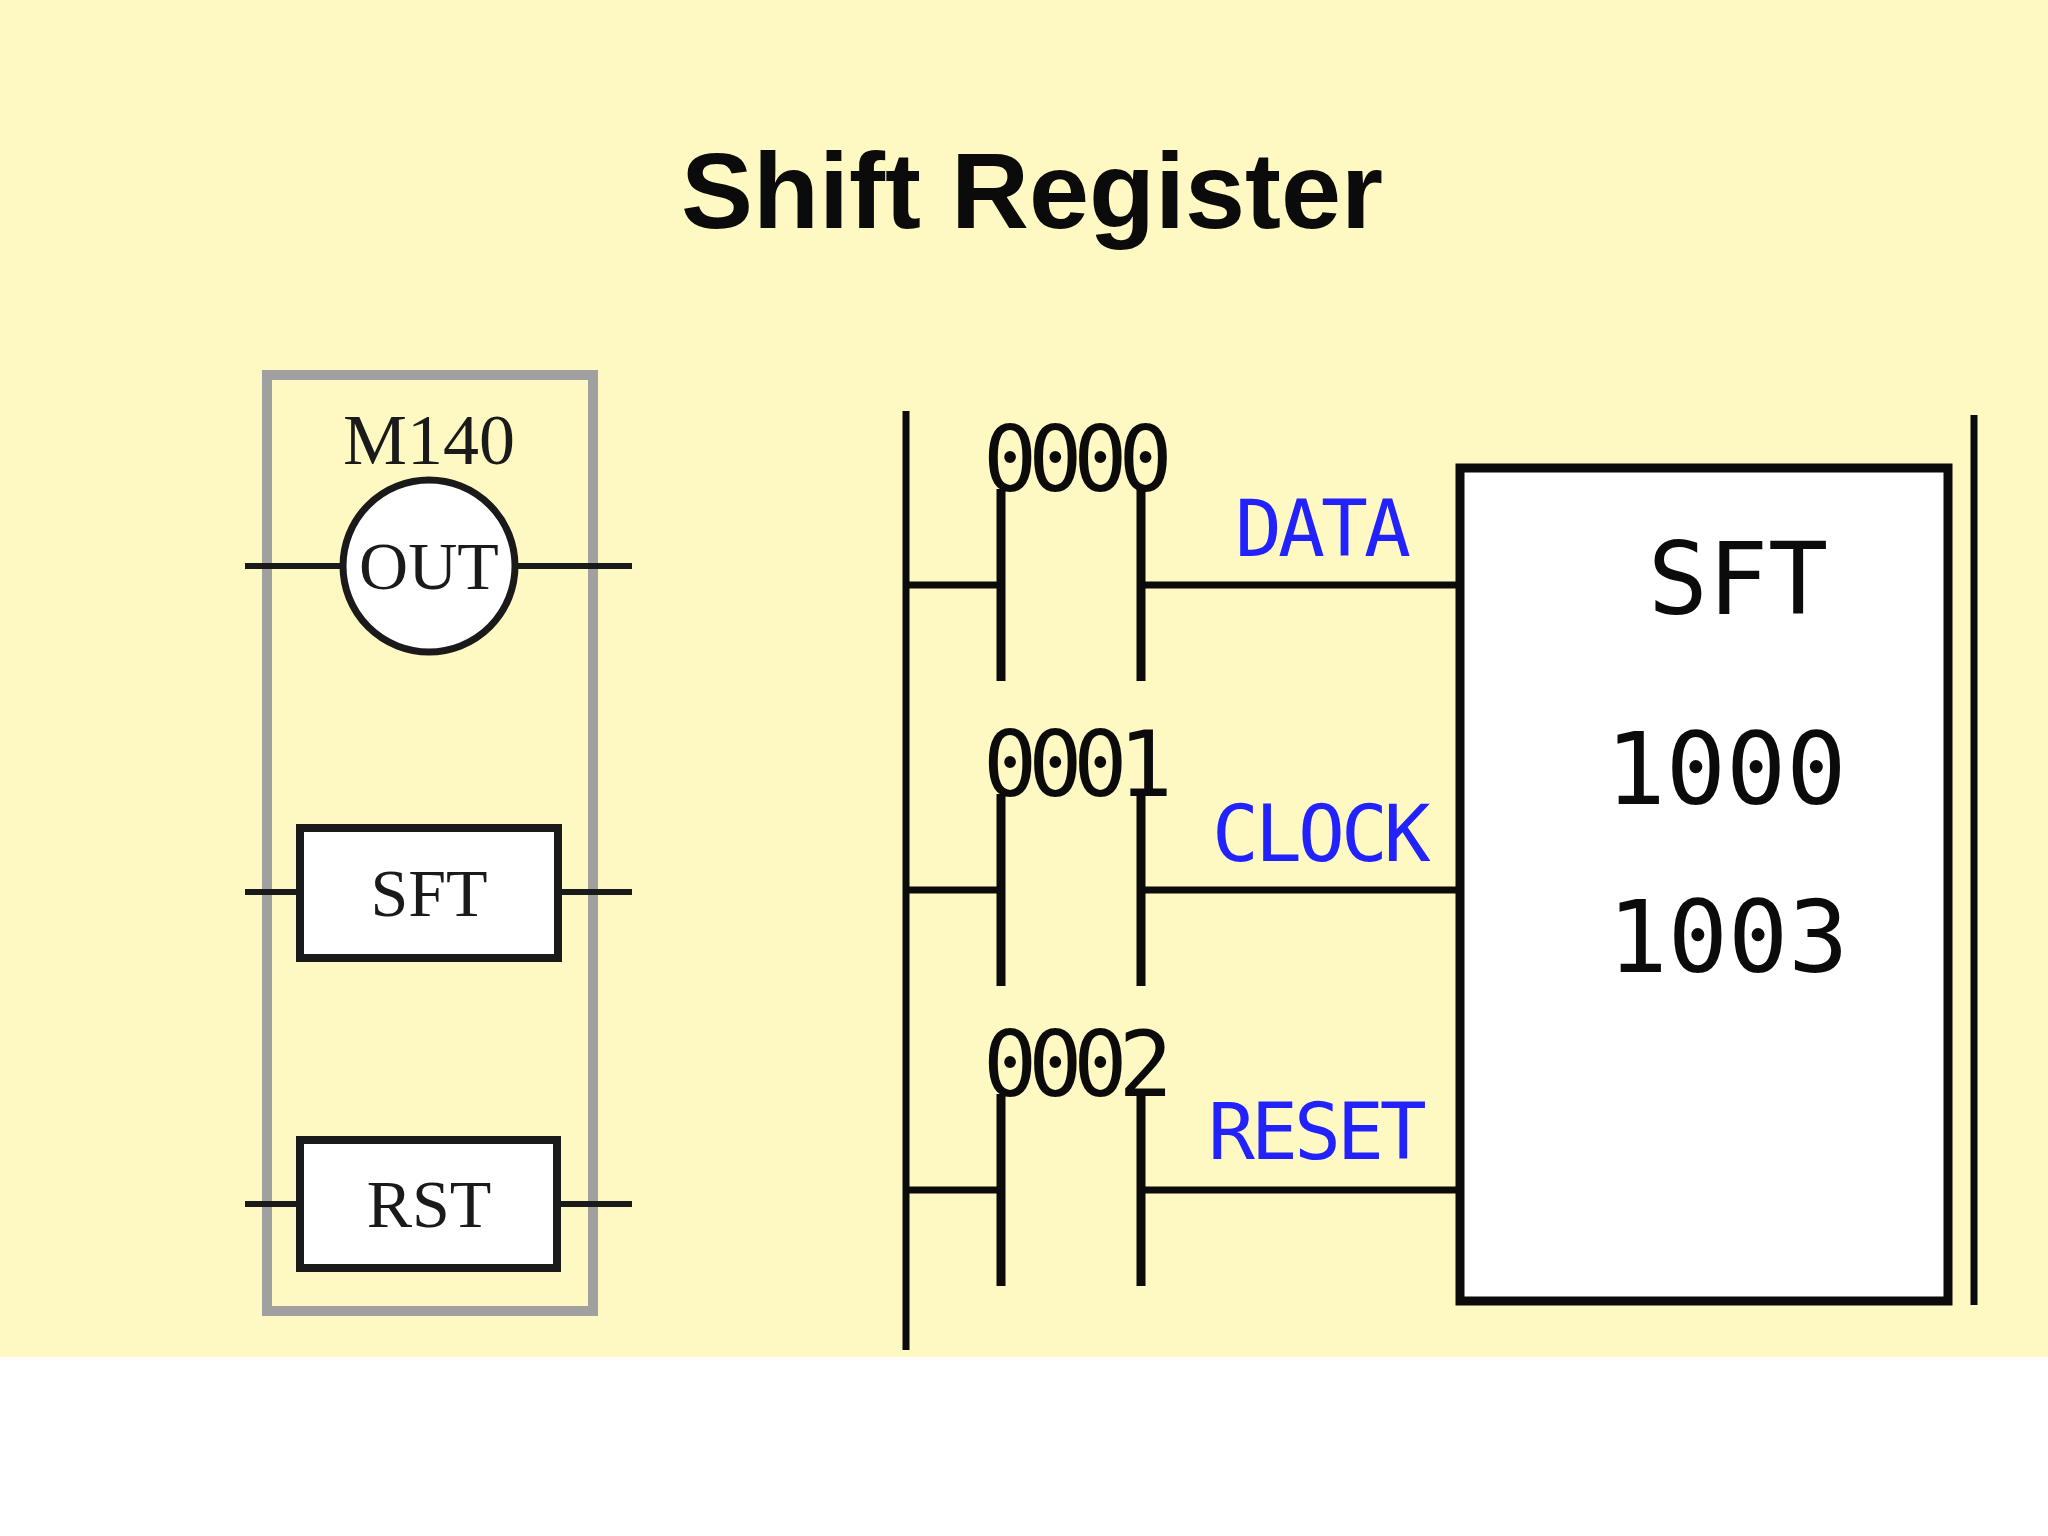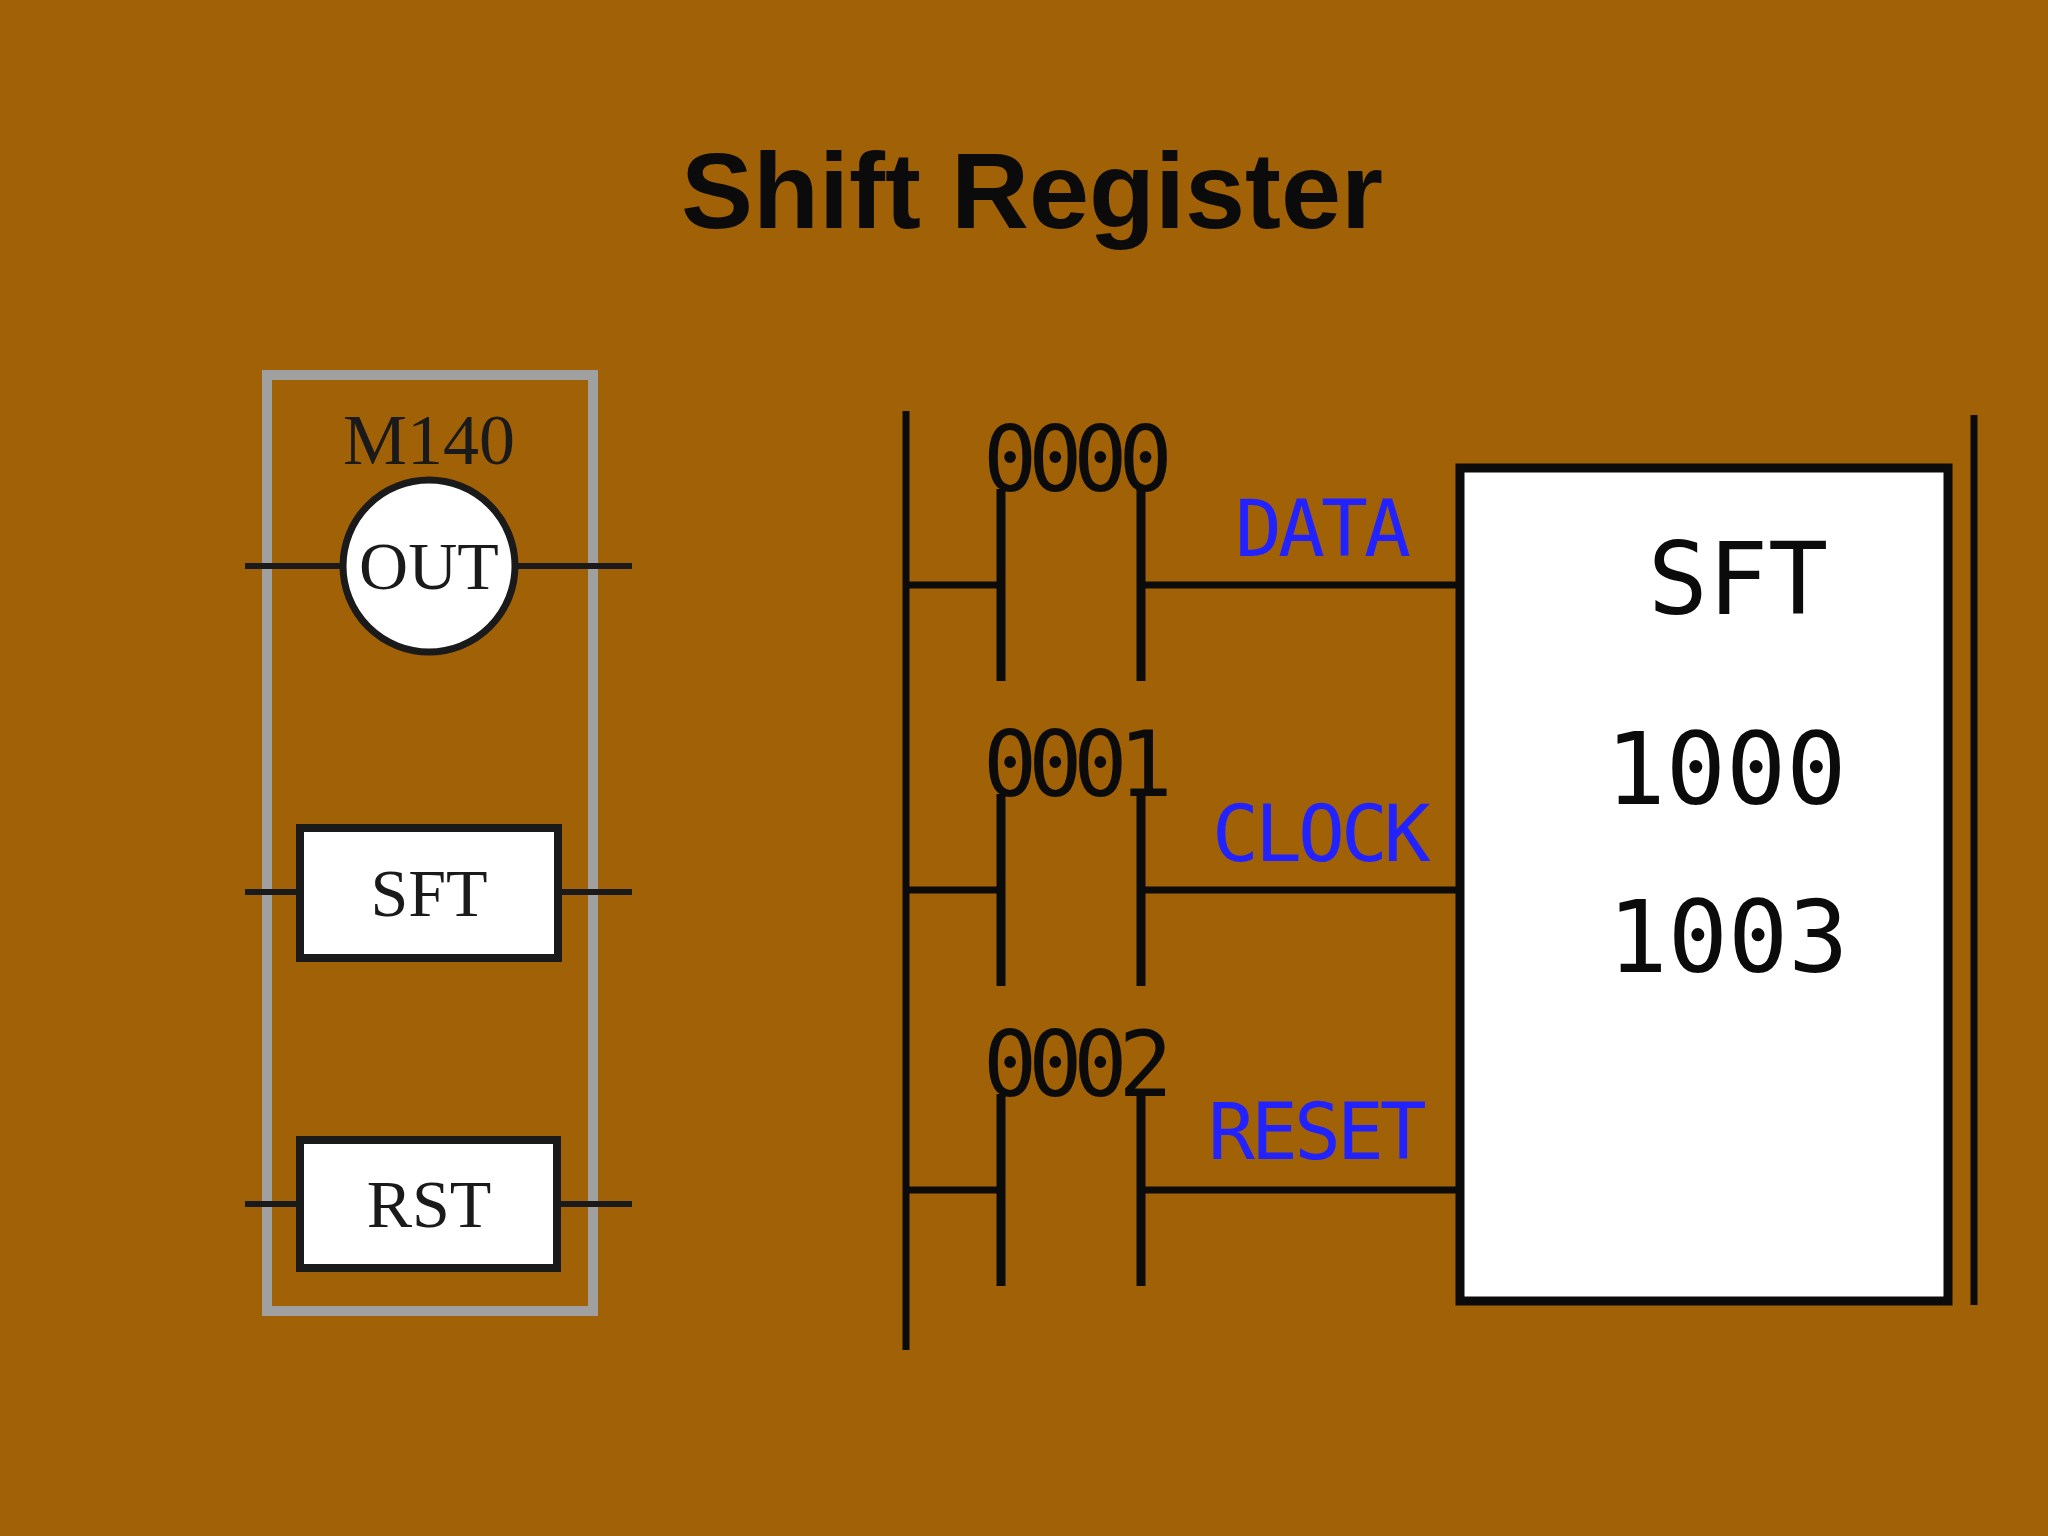--- a/index.html
+++ b/index.html
@@ -1,19 +1,19 @@
 <!DOCTYPE html>
 <html><head>
 <meta charset="utf-8">
 <style>
   html,body{margin:0;padding:0;background:#ffffff;}
   .page{
     position:relative;
-    width:2048px;height:1536px;
-    background:#a16207;
+    width:2048px;height:1357px;
+    background:#fef9c3;
     overflow:hidden;
     font-family:"Liberation Sans", sans-serif;
   }
   svg{position:absolute;left:0;top:0;}
   text{user-select:none;}
   .title-text{
     font-family:"Liberation Sans", sans-serif;
     font-weight:bold;
     font-size:108px;
     fill:#0b0b0b;

